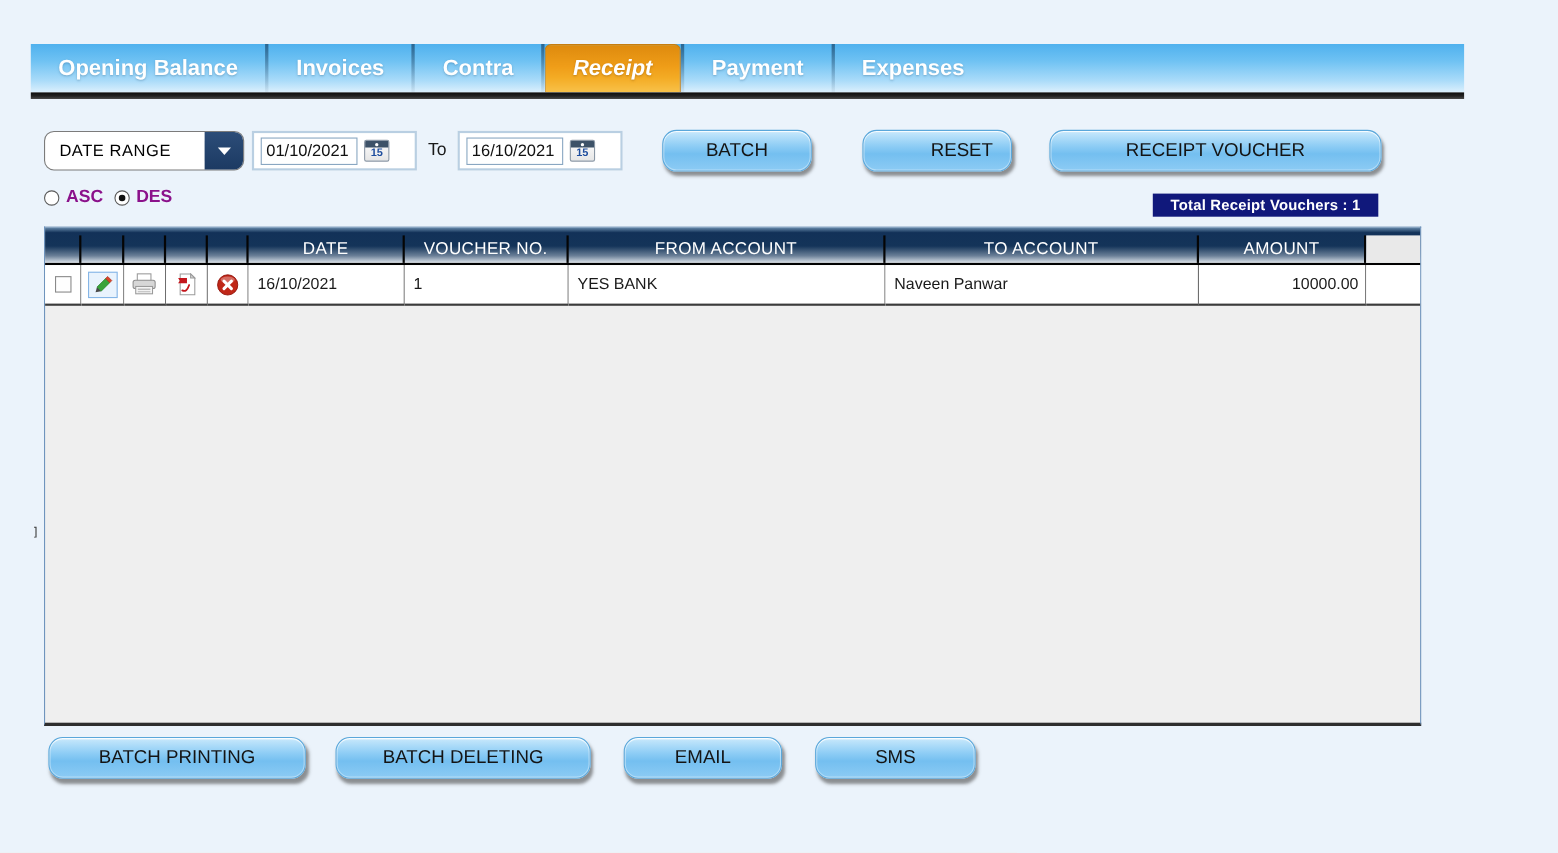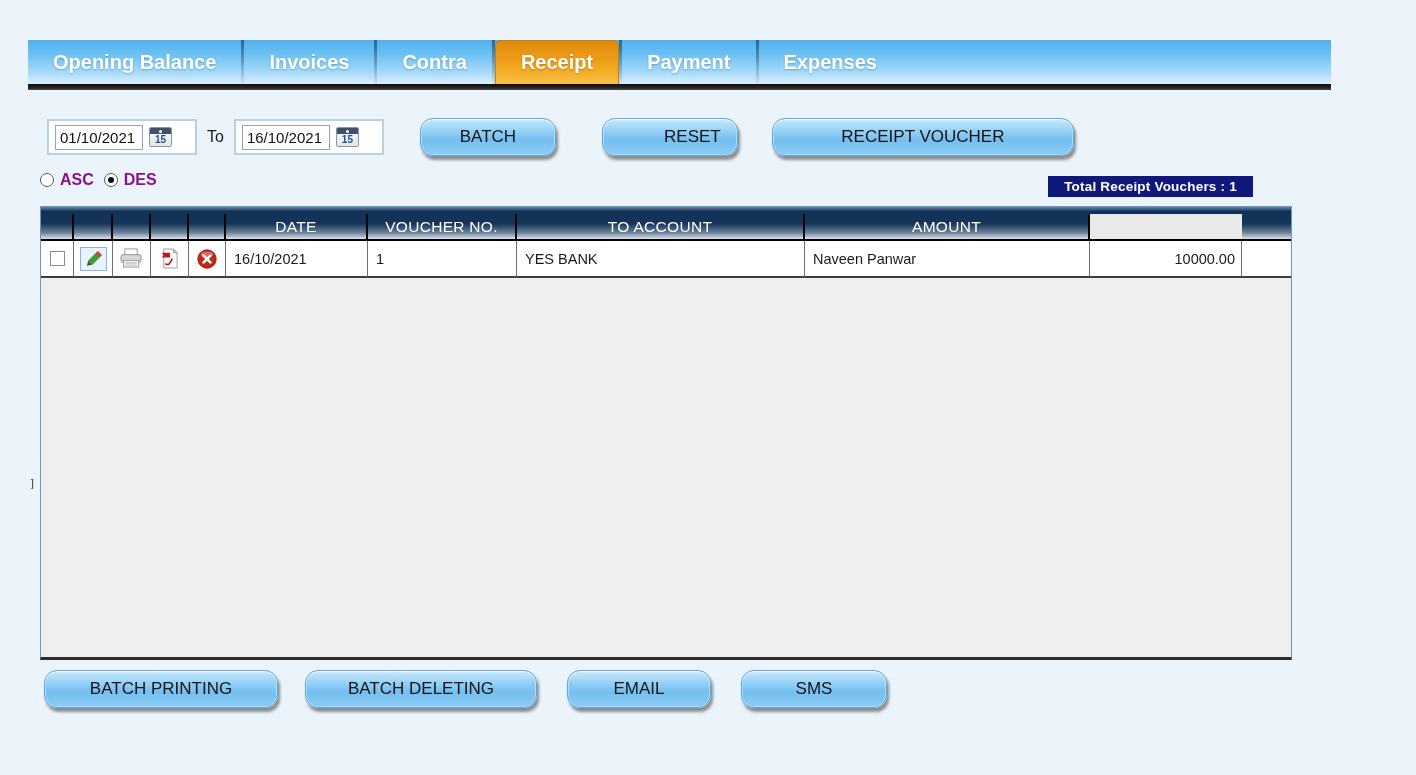--- a/index.html
+++ b/index.html
@@ -23,20 +23,21 @@
     text-shadow: 0 1px 2px rgba(30,80,120,0.35); cursor:default; white-space:nowrap;
   }
   .tab-sep {
     width:3px; margin:0;
     background: linear-gradient(180deg, rgba(10,40,70,0.55) 0%, rgba(10,40,70,0.18) 70%, rgba(10,40,70,0.05) 100%);
   }
   .tab.active {
     background: linear-gradient(180deg,#de8a0d 0%,#ef9d18 45%,#f4ac25 70%,#f8c24a 100%);
     border: 1px solid #c77d0e; border-bottom: none; border-radius: 6px 6px 0 0;
     text-shadow: 0 1px 2px rgba(120,70,0,0.4);
+    font-style: italic;
   }
 
   
   .filter-row { position:absolute; left:40px; top:116px; height:42px; display:flex; align-items:center; }
   .dropdown {
     position:relative; width:182px; height:36px; background:#fff;
     border:1px solid #7b7b7b; border-radius:9px; display:flex; align-items:center;
     font-size:15px; color:#000; padding-left:13px; letter-spacing:0.5px;
   }
   .dd-caret-box {
@@ -148,20 +149,26 @@
     <div class="tab">
         <span>Payment</span>
       </div>
     <div class="tab-sep"></div>
     <div class="tab">
         <span>Expenses</span>
       </div>
   </div>
 
   <div class="filter-row">
+    <div class="dropdown">
+      <span>DATE RANGE</span>
+      <span class="dd-caret-box">
+          <span class="dd-caret"></span>
+        </span>
+    </div>
 
     <div class="date-box mL7">
       <input type="text" value="01/10/2021" style="">
       <span class="cal">
         <span class="cal-top">
             <span class="cal-dot"></span>
           </span>
         <span class="cal-day">15</span>
       </span>
     </div>
@@ -202,20 +209,21 @@
 
   <div class="grid">
     <div class="grid-header">
       <div class="hcell"></div>
       <div class="hcell"></div>
       <div class="hcell"></div>
       <div class="hcell"></div>
       <div class="hcell"></div>
       <div class="hcell">DATE</div>
       <div class="hcell">VOUCHER NO.</div>
+      <div class="hcell">FROM ACCOUNT</div>
       <div class="hcell">TO ACCOUNT</div>
       <div class="hcell">AMOUNT</div>
       <div class="hcell extra"></div>
     </div>
 
     <div class="grid-row">
       <div class="rcell center">
         <span class="checkbox"></span>
       </div>
       <div class="rcell center">

